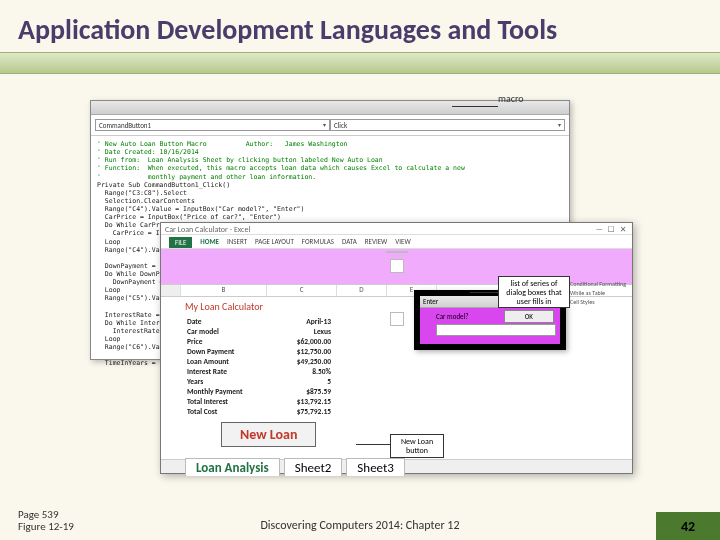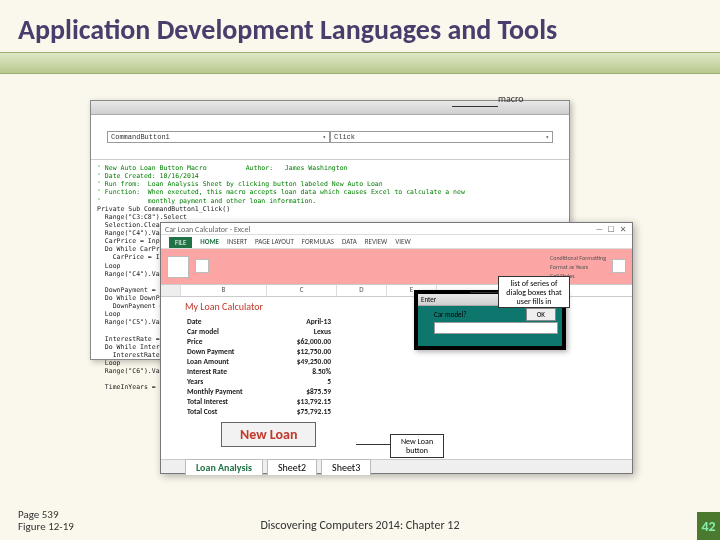--- a/index.html
+++ b/index.html
@@ -32,23 +32,22 @@
     background: #fff;
     border: 1px solid #888;
     box-shadow: 2px 2px 6px rgba(0,0,0,0.25);
     font-size: 7px;
   }
   .vba-titlebar {
     height: 14px; background: linear-gradient(180deg,#e8e8e8,#cfcfcf);
     border-bottom: 1px solid #aaa;
   }
   .vba-dropdowns {
-    display: flex; gap: 0; padding: 16px;
+    display: flex; gap: 0; padding: 4px;
     border-bottom: 1px solid #ccc;
-    font-family: Liberation Mono, monospace;
   }
   .vba-dd {
     flex: 1; height: 12px; border: 1px solid #999;
     background: #fff; font-size: 7px; padding: 0 3px;
     display: flex; align-items: center; justify-content: space-between;
     color: #333;
   }
   .vba-dd .chev { font-size: 6px; color: #555; }
   .vba-code {
     padding: 4px 6px; font-family: Consolas, monospace;
@@ -88,24 +87,24 @@
   .ribbon-tabs {
     display: flex; gap: 8px; padding: 2px 8px 0 8px;
     font-size: 7px; color: #444;
     border-bottom: 1px solid #ddd;
   }
   .ribbon-tabs span.active { color: #217346; font-weight: bold; }
   .ribbon-tabs .file {
     background: #217346; color: #fff; padding: 1px 6px;
   }
   .ribbon-body {
-    height: 36px; background: #fca5a5;
+    height: 36px; background: #f0abfc;
     border-bottom: 1px solid #ccc;
     display: flex; align-items: center; gap: 6px;
-    padding: 2px 6px; font-size: 6px; color: #555;
+    padding: 2px 6px; font-size: 6px; color: #555; flex-direction: column;
   }
   .ribbon-body .grp { display: flex; flex-direction: column; gap: 1px; }
   .ribbon-body .icon-box {
     width: 14px; height: 14px; border: 1px solid #bbb; background: #fff;
     display: inline-block; margin-bottom: 1px;
   }
   .ribbon-body .bigicon {
     width: 22px; height: 22px; border: 1px solid #bbb; background: #fff;
   }
   .sheet-hdr {
@@ -135,52 +134,52 @@
     margin: 6px 0 0 60px;
     display: inline-block;
     padding: 3px 18px;
     border: 1px solid #666; background: #f2f2f2;
     color: #c0392b; font-weight: bold; font-size: 14px;
   }
   .sheet-tabs {
     position: absolute; bottom: 0; left: 0; right: 0;
     height: 14px; background: #efefef; border-top: 1px solid #ccc;
     display: flex; align-items: center; gap: 4px; padding-left: 24px;
-    font-size: 10px;
+    font-size: 13px;
   }
   .sheet-tabs .tab {
     padding: 1px 10px; border: 1px solid #bbb; border-bottom: none;
     background: #fff;
   }
   .sheet-tabs .tab.active { color: #217346; font-weight: bold; }
   
   .input-dialog {
     position: absolute; top: 196px; left: 414px;
     width: 152px; height: 60px;
-    background: #0f766e; border: 4px solid #000000;
+    background: #d946ef; border: 6px solid #000000;
     box-shadow: 2px 2px 5px rgba(0,0,0,0.3);
     font-size: 7px;
   }
   .input-dialog .dlg-title {
     height: 12px; background: linear-gradient(180deg,#e8e8e8,#d0d0d0);
     display: flex; justify-content: space-between; align-items: center;
     padding: 0 3px; border-bottom: 1px solid #aaa;
   }
   .input-dialog .dlg-close {
     width: 14px; height: 10px; background: #c94f4f; color: #fff;
     text-align: center; line-height: 10px; font-size: 7px;
   }
   .input-dialog .dlg-body {
     padding: 4px; display: flex; flex-direction: column; gap: 3px; margin-left: 12px;
   }
   .input-dialog .dlg-field {
     height: 12px; background: #fff; border: 1px solid #999;
   }
   .input-dialog .dlg-btn {
-    align-self: flex-end; padding: 1px 10px;
+    align-self: flex-end; padding: 1px 20px;
     border: 1px solid #888; background: #eee; margin-right: 2px;
     position: absolute; top: 14px; right: 4px;
   }
   
   .callout {
     position: absolute; background: #fff; border: 1px solid #333;
     font-size: 8px; padding: 2px 4px; line-height: 1.1;
     text-align: center;
   }
   .callout.c1 { top: 182px; left: 498px; width: 72px; }
@@ -197,22 +196,22 @@
     padding: 0 0 6px 18px;
     font-size: 11px; color: #333;
   }
   .footer .left { line-height: 1.15; }
   .footer .center {
     position: absolute; left: 0; right: 0; bottom: 8px;
     text-align: center; font-size: 12px;
   }
   .page-badge {
     position: absolute; right: 0; bottom: 0;
-    width: 23px; height: 28px;
-    background: #4b7a2f; color: #86efac;
+    width: 64px; height: 28px;
+    background: #4b7a2f; color: #000000;
     display: flex; align-items: center; justify-content: center;
     font-size: 14px; font-weight: bold;
   }
 </style>
 </head>
 <body>
 
 <h1 class="slide-title">Application Development Languages and Tools</h1>
 <div class="title-bar"></div>
 
@@ -287,21 +286,21 @@
       <span>REVIEW</span>
       <span>VIEW</span>
     </div>
     <div class="ribbon-body">
       <div class="bigicon"></div>
       <div class="grp">
         <span class="icon-box"></span>
       </div>
       <div class="grp" style="margin-left:auto;font-size:6px;">
         <span>Conditional Formatting</span>
-        <span>Format as Years</span>
+        <span>While as Table</span>
         <span>Cell Styles</span>
       </div>
       <div class="grp">
         <span class="icon-box"></span>
       </div>
     </div>
     <div class="sheet-hdr">
       <div class="colA"></div>
       <div class="colB">B</div>
       <div class="colC">C</div>

